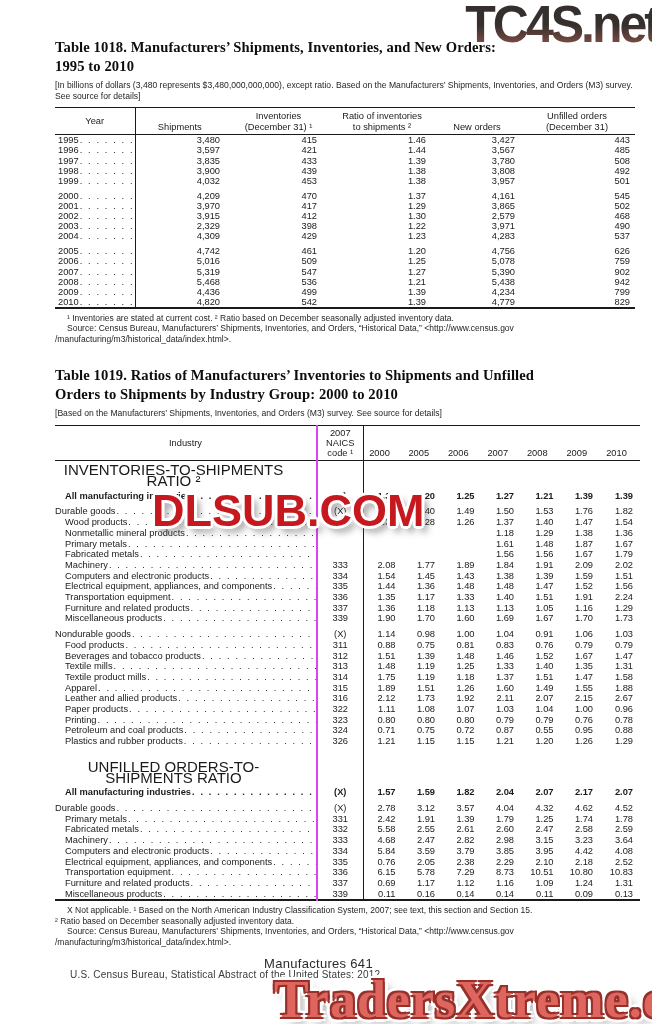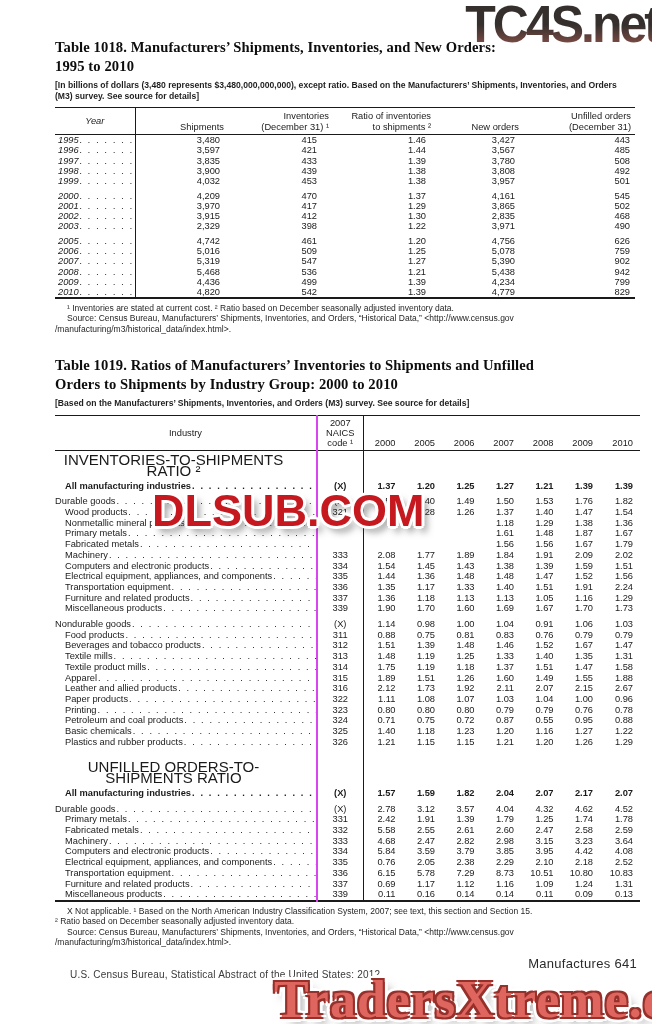--- a/index.html
+++ b/index.html
@@ -35,34 +35,34 @@
   }
 
   
   .sec{margin:0 12px 0 55px;width:585px;}
   .sec1{padding-top:38px;}
   .sec2{margin-top:22px;}
   h1.tbl-title{
     font-family:"Liberation Serif",serif;font-weight:bold;font-size:14.6px;line-height:18.5px;
     margin:0;letter-spacing:0.1px;white-space:pre-line;color:#0d0d0d;
   }
-  p.note{margin:5px 0 0 0;font-size:8.6px;line-height:10.6px;color:#1f1f1f;width:578px;font-weight:bold;}
+  p.note{margin:5px 0 0 0;font-size:8.6px;line-height:10.6px;color:#1f1f1f;width:578px;}
 
   
   table{border-collapse:collapse;table-layout:fixed;margin-top:6px;
         border-top:1px solid #1a1a1a;border-bottom:2px solid #1a1a1a;}
   th{font-weight:normal;font-size:9.3px;line-height:10.6px;vertical-align:bottom;
-     padding:3px 4px 2px 0;text-align:right;border-bottom:1.6px solid #1a1a1a;white-space:pre-line;}
+     padding:3px 4px 2px 0;border-bottom:1.6px solid #1a1a1a;white-space:pre-line;}
   td{font-size:9.3px;line-height:10.1px;height:10.1px;padding:0 5px 0 0;text-align:right;overflow:hidden;}
   tr.bold td{font-weight:bold;}
   tr.sp td{height:5px;}
 
   
   .t1018{width:580px;}
-  .t1018 .cy{border-right:1px solid #1a1a1a;text-align:left;padding:0 0 0 3px;font-style:italic;}
+  .t1018 .cy{border-right:1px solid #1a1a1a;text-align:left;padding:0 0 0 3px;}
   .t1018 th.cy{text-align:center;vertical-align:middle;padding:0;}
   .t1018 td:nth-child(3){padding-right:16px;}
   .t1018 td:nth-child(4){padding-right:9px;}
   .t1018 td:nth-child(2),.t1018 td:nth-child(5){padding-right:8px;padding-left:16px;}
 
   
   .t1019{width:585px;}
   .t1019 .ci{border-right:2px solid #d946ef;text-align:left;padding:0;}
   .t1019 .cn{border-right:1px solid #1a1a1a;text-align:center;padding:0 2px;}
   .t1019 th.ci{vertical-align:middle;text-align:center;}
@@ -78,21 +78,21 @@
   .lead.ind .lbl{padding-left:10px;}
   .lead .dots{flex:1;overflow:hidden;white-space:nowrap;color:#1a1a1a;}
   .lead .dots::after{content:". . . . . . . . . . . . . . . . . . . . . . . . . . . . . . . . . . . . . . . . . . . . . . . . . . . . . . . . . . . . . . . .";letter-spacing:1.6px;padding-left:1px;}
 
   
   p.fn{margin:0;font-size:8.5px;line-height:10.4px;color:#1f1f1f;}
   p.fn.first{margin-top:4px;}
   p.fn.ind{text-indent:12px;}
 
   
-  .footer-right{position:absolute;top:956px;left:0;width:637px;text-align:right;font-size:13px;color:#2b2b2b;letter-spacing:0.3px;}
+  .footer-right{position:absolute;top:956px;left:0;width:637px;text-align:center;font-size:13px;color:#2b2b2b;letter-spacing:0.3px;}
   .footer-left{position:absolute;top:969px;left:70px;font-size:10px;color:#3a3a3a;letter-spacing:0.2px;}
 </style>
 </head>
 <body>
 
 <div class="page">
 
   <div class="wm-top">TC4S.net</div>
 
   <section class="sec sec1">
@@ -220,35 +220,48 @@
           <tr>
             <td class="cy">
               <div class="lead">
                 <span class="lbl">2002</span>
                 <span class="dots"></span>
               </div>
             </td>
             <td class="num">3,915</td>
             <td class="num">412</td>
             <td class="num">1.30</td>
-            <td class="num">2,835</td>
+            <td class="num">2,579</td>
             <td class="num">468</td>
           </tr>
           <tr>
             <td class="cy">
               <div class="lead">
                 <span class="lbl">2003</span>
                 <span class="dots"></span>
               </div>
             </td>
             <td class="num">2,329</td>
             <td class="num">398</td>
             <td class="num">1.22</td>
             <td class="num">3,971</td>
             <td class="num">490</td>
+          </tr>
+          <tr>
+            <td class="cy">
+              <div class="lead">
+                <span class="lbl">2004</span>
+                <span class="dots"></span>
+              </div>
+            </td>
+            <td class="num">4,309</td>
+            <td class="num">429</td>
+            <td class="num">1.23</td>
+            <td class="num">4,283</td>
+            <td class="num">537</td>
           </tr>
           <tr class="sp">
             <td class="cy"></td>
             <td colspan="5"></td>
           </tr>
           <tr>
             <td class="cy">
               <div class="lead">
                 <span class="lbl">2005</span>
                 <span class="dots"></span>
@@ -734,36 +747,20 @@
             <td class="num">0.75</td>
             <td class="num">0.72</td>
             <td class="num">0.87</td>
             <td class="num">0.55</td>
             <td class="num">0.95</td>
             <td class="num">0.88</td>
           </tr>
           <tr>
             <td class="ci">
               <div class="lead ind">
-                <span class="lbl">Basic chemicals</span>
-                <span class="dots"></span>
-              </div>
-            </td>
-            <td class="cn">325</td>
-            <td class="num">1.40</td>
-            <td class="num">1.18</td>
-            <td class="num">1.23</td>
-            <td class="num">1.20</td>
-            <td class="num">1.16</td>
-            <td class="num">1.27</td>
-            <td class="num">1.22</td>
-          </tr>
-          <tr>
-            <td class="ci">
-              <div class="lead ind">
                 <span class="lbl">Plastics and rubber products</span>
                 <span class="dots"></span>
               </div>
             </td>
             <td class="cn">326</td>
             <td class="num">1.21</td>
             <td class="num">1.15</td>
             <td class="num">1.15</td>
             <td class="num">1.21</td>
             <td class="num">1.20</td>

